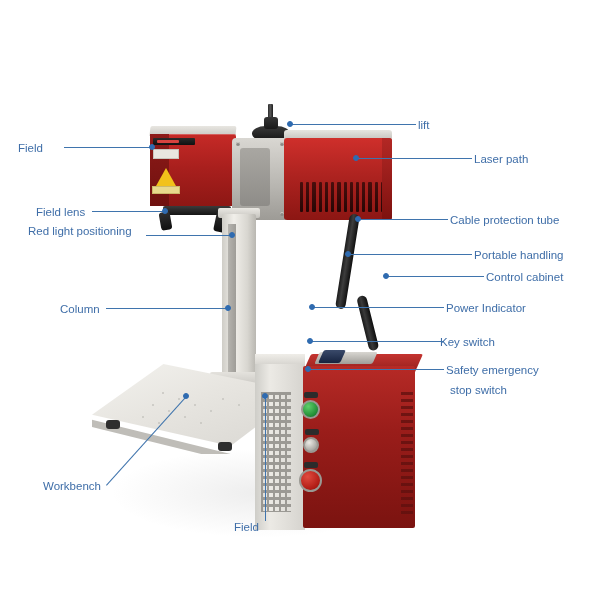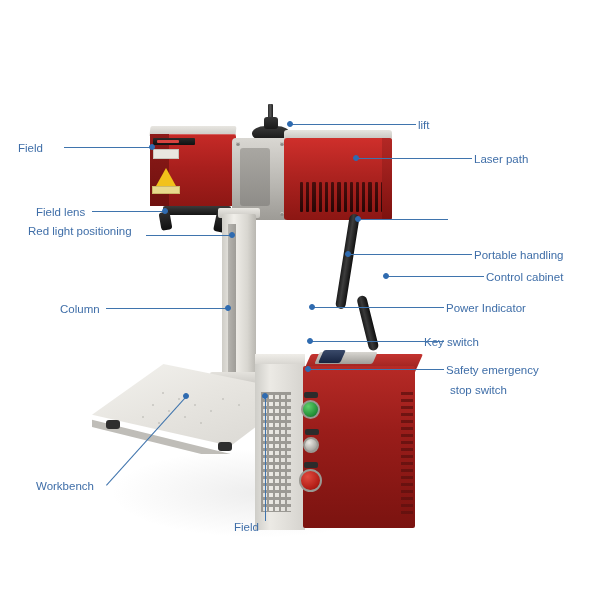--- a/index.html
+++ b/index.html
@@ -421,48 +421,49 @@
     <div class="node" style="left:165px; top:115px;"></div>
 
     <div class="lbl l" style="left:28px; top:128px;">Red light positioning</div>
     <div class="line" style="left:146px; top:139px; width:86px;"></div>
     <div class="node" style="left:232px; top:139px;"></div>
 
     <div class="lbl l" style="left:60px; top:206px;">Column</div>
     <div class="line" style="left:106px; top:212px; width:122px;"></div>
     <div class="node" style="left:228px; top:212px;"></div>
 
-    <div class="lbl l" style="left:36px; top:383px;">Workbench</div>
+    <div class="lbl l" style="left:43px; top:383px;">Workbench</div>
     <div class="diag" style="left:106px; top:389px; width:120px; transform:rotate(-48deg);"></div>
     <div class="node" style="left:186px; top:300px;"></div>
 
     <div class="lbl r" style="left:418px; top:22px;">lift</div>
     <div class="line" style="left:290px; top:28px; width:126px;"></div>
     <div class="node" style="left:290px; top:28px;"></div>
 
     <div class="lbl r" style="left:474px; top:56px;text-align:right;">Laser path</div>
     <div class="line" style="left:356px; top:62px; width:116px;"></div>
     <div class="node" style="left:356px; top:62px;"></div>
 
+    <div class="lbl r" style="left:450px; top:117px;">Cable protection tube</div>
     <div class="line" style="left:358px; top:123px; width:90px;"></div>
     <div class="node" style="left:358px; top:123px;"></div>
 
     <div class="lbl r" style="left:474px; top:152px;">Portable handling</div>
     <div class="line" style="left:348px; top:158px; width:124px;"></div>
     <div class="node" style="left:348px; top:158px;"></div>
 
     <div class="lbl r" style="left:486px; top:174px;">Control cabinet</div>
     <div class="line" style="left:386px; top:180px; width:98px;"></div>
     <div class="node" style="left:386px; top:180px;"></div>
 
     <div class="lbl r" style="left:446px; top:205px;">Power Indicator</div>
     <div class="line" style="left:312px; top:211px; width:132px;"></div>
     <div class="node" style="left:312px; top:211px;"></div>
 
-    <div class="lbl r" style="left:424px; top:239px;text-align:right;">Key switch</div>
+    <div class="lbl r" style="left:440px; top:239px;text-align:right;">Key switch</div>
     <div class="line" style="left:310px; top:245px; width:134px;"></div>
     <div class="node" style="left:310px; top:245px;"></div>
 
     <div class="lbl r" style="left:446px; top:267px;">Safety emergency</div>
     <div class="lbl r" style="left:450px; top:287px;text-align:center;">stop switch</div>
     <div class="line" style="left:308px; top:273px; width:136px;"></div>
     <div class="node" style="left:308px; top:273px;"></div>
 
     <div class="vline" style="left:265px; top:300px; height:125px;"></div>
     <div class="node" style="left:265px; top:300px;"></div>

